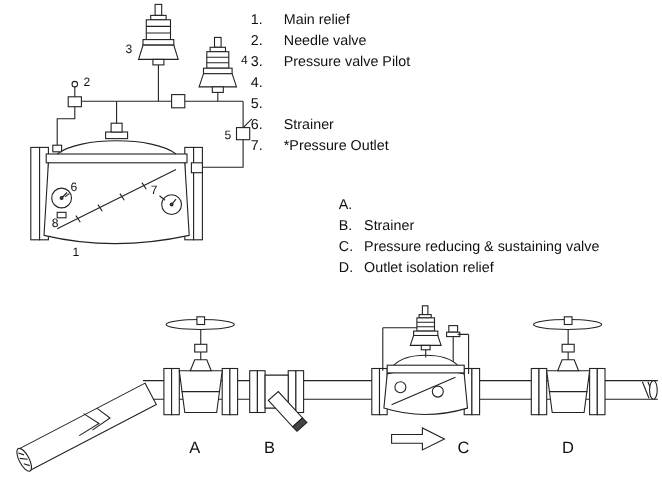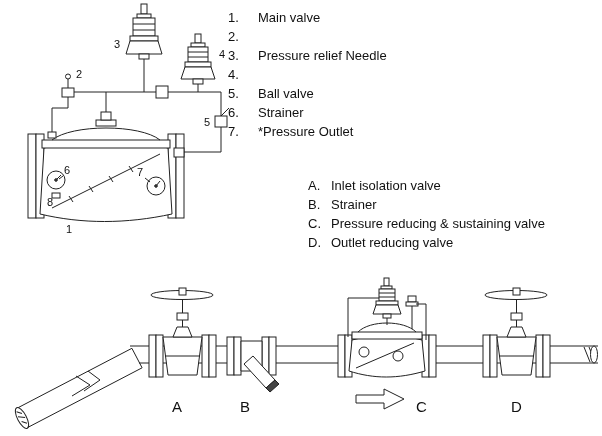--- a/index.html
+++ b/index.html
@@ -107,62 +107,61 @@
     <text class="co" x="213" y="58">4</text>
     <text class="co" x="198" y="126">5</text>
     <text class="co" x="58" y="174">6</text>
     <text class="co" x="131" y="176">7</text>
     <text class="co" x="41" y="206">8</text>
   </svg>
 
   <div class="legend lc">
     <div class="row">
         <span class="n">1.</span>
-        <span class="t">Main valve</span>
+        <span class="t">Main relief</span>
       </div>
     <div class="row">
         <span class="n">2.</span>
+        <span class="t">Needle valve</span>
       </div>
     <div class="row">
         <span class="n">3.</span>
-        <span class="t">Pressure relief Needle</span>
+        <span class="t">Pressure valve Pilot</span>
       </div>
     <div class="row">
         <span class="n">4.</span>
       </div>
     <div class="row">
         <span class="n">5.</span>
-        <span class="t">Ball valve</span>
       </div>
     <div class="row">
         <span class="n">6.</span>
         <span class="t">Strainer</span>
       </div>
     <div class="row">
         <span class="n">7.</span>
         <span class="t">*Pressure Outlet</span>
       </div>
   </div>
 
   <div class="legend li">
     <div class="row">
         <span class="n">A.</span>
-        <span class="t">Inlet isolation valve</span>
       </div>
     <div class="row">
         <span class="n">B.</span>
         <span class="t">Strainer</span>
       </div>
     <div class="row">
         <span class="n">C.</span>
         <span class="t">Pressure reducing &amp; sustaining valve</span>
       </div>
     <div class="row">
         <span class="n">D.</span>
-        <span class="t">Outlet reducing valve</span>
+        <span class="t">Outlet isolation relief</span>
       </div>
   </div>
 
   <svg viewBox="0 0 602 196" style="left:0;top:240px;width:602px;height:196px">
 
     <rect x="120" y="106" width="478" height="17" fill="#ffffff" stroke="none"></rect>
 
     <g>
       <path class="wf" d="M16.9,168.3 L131.9,108.3 L142.1,127.8 L27.1,187.8 Z"></path>
       <g transform="rotate(-27.5 22 178)">

